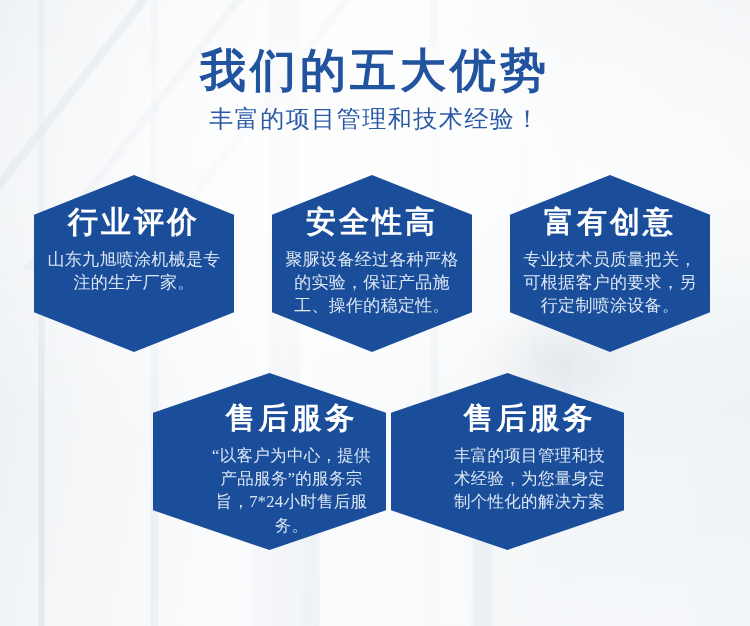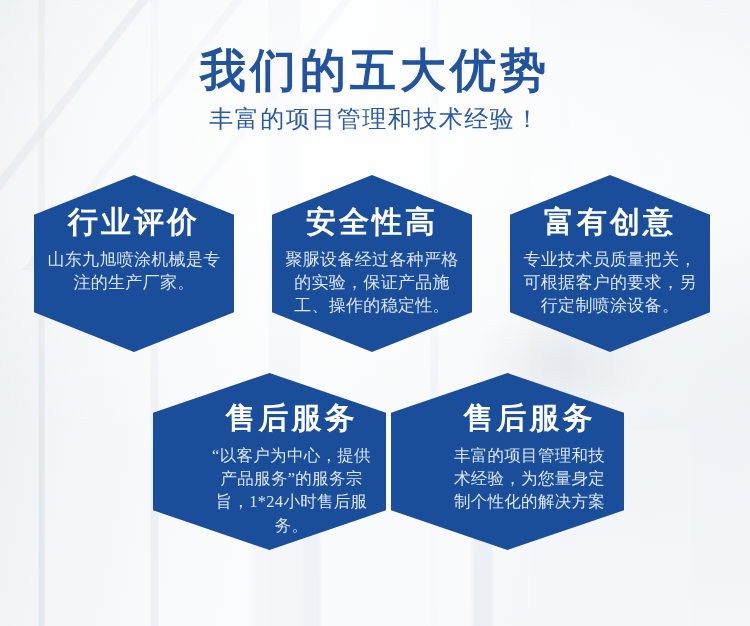--- a/index.html
+++ b/index.html
@@ -191,21 +191,21 @@
   <div class="hex hex-top hex-2">
     <div class="hex-inner">
       <div class="hex-title">安全性高</div>
       <div class="hex-text">聚脲设备经过各种严格的实验，保证产品施工、操作的稳定性。</div>
     </div>
   </div>
 
   <div class="hex hex-bot hex-4">
     <div class="hex-inner">
       <div class="hex-title">售后服务</div>
-      <div class="hex-text">“以客户为中心，提供产品服务”的服务宗旨，1*24小时售后服务。</div>
+      <div class="hex-text">“以客户为中心，提供产品服务”的服务宗旨，7*24小时售后服务。</div>
     </div>
   </div>
 
   <div class="hex hex-bot hex-5">
     <div class="hex-inner">
       <div class="hex-title">售后服务</div>
       <div class="hex-text">丰富的项目管理和技术经验，为您量身定制个性化的解决方案</div>
     </div>
   </div>
 

